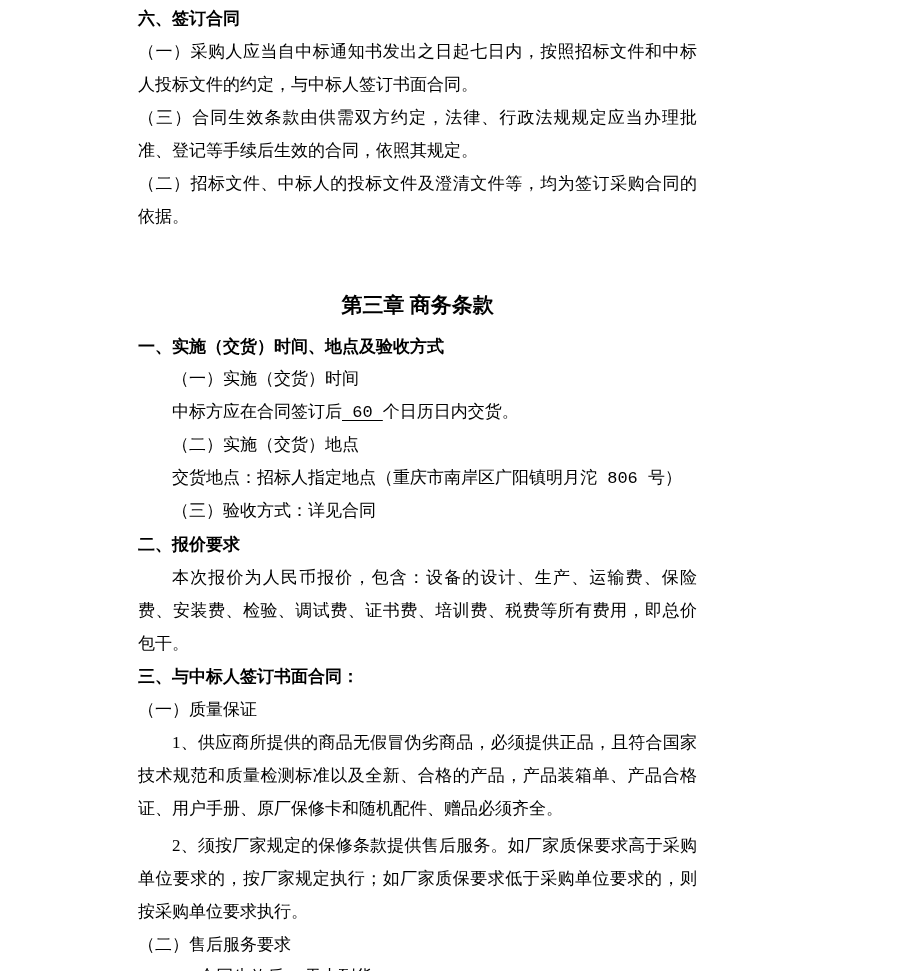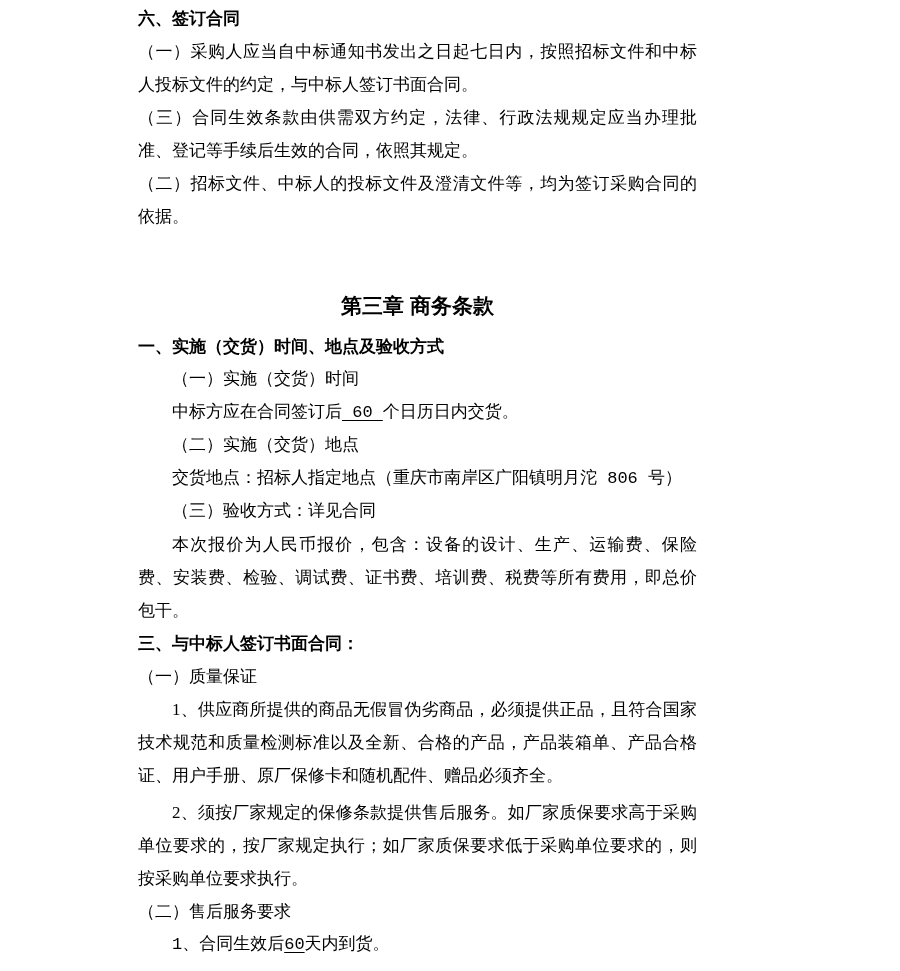--- a/index.html
+++ b/index.html
@@ -23,21 +23,21 @@
   p {
     margin: 0;
     text-align: justify;
   }
   .h {
     font-family: "Liberation Sans", "DejaVu Sans", sans-serif;
     font-weight: 700;
     text-align: left;
   }
   .chapter-title {
-    font-family: Liberation Sans, sans-serif;
+    font-family: Liberation Serif, serif;
     font-weight: 700;
     font-size: 21px;
     text-align: center;
     line-height: 33px;
     margin: 56px 0 8px 0;
   }
   .indent2 {
     padding-left: 2em;
     text-align: left;
     font-family: Liberation Mono, monospace;
@@ -64,20 +64,21 @@
 
   <p class="chapter-title">第三章 商务条款</p>
 
   <p class="h">一、实施（交货）时间、地点及验收方式</p>
   <p class="indent2">（一）实施（交货）时间</p>
   <p class="indent2"><span>中标方应在合同签订后</span><span class="u"> 60 </span><span>个日历日内交货。</span></p>
   <p class="indent2">（二）实施（交货）地点</p>
   <p class="indent2">交货地点：招标人指定地点（重庆市南岸区广阳镇明月沱 806 号）</p>
   <p class="indent2">（三）验收方式：详见合同</p>
 
+  <p class="h">二、报价要求</p>
   <p class="tindent">本次报价为人民币报价，包含：设备的设计、生产、运输费、保险费、安装费、检验、调试费、证书费、培训费、税费等所有费用，即总价包干。</p>
 
   <p class="h">三、与中标人签订书面合同：</p>
   <p>（一）质量保证</p>
   <p class="tindent">1、供应商所提供的商品无假冒伪劣商品，必须提供正品，且符合国家技术规范和质量检测标准以及全新、合格的产品，产品装箱单、产品合格证、用户手册、原厂保修卡和随机配件、赠品必须齐全。</p>
   <p class="tindent gap4">2、须按厂家规定的保修条款提供售后服务。如厂家质保要求高于采购单位要求的，按厂家规定执行；如厂家质保要求低于采购单位要求的，则按采购单位要求执行。</p>
   <p>（二）售后服务要求</p>
   <p class="indent2"><span>1、合同生效后</span><span class="u">60</span><span>天内到货。</span></p>
 
 </div>

